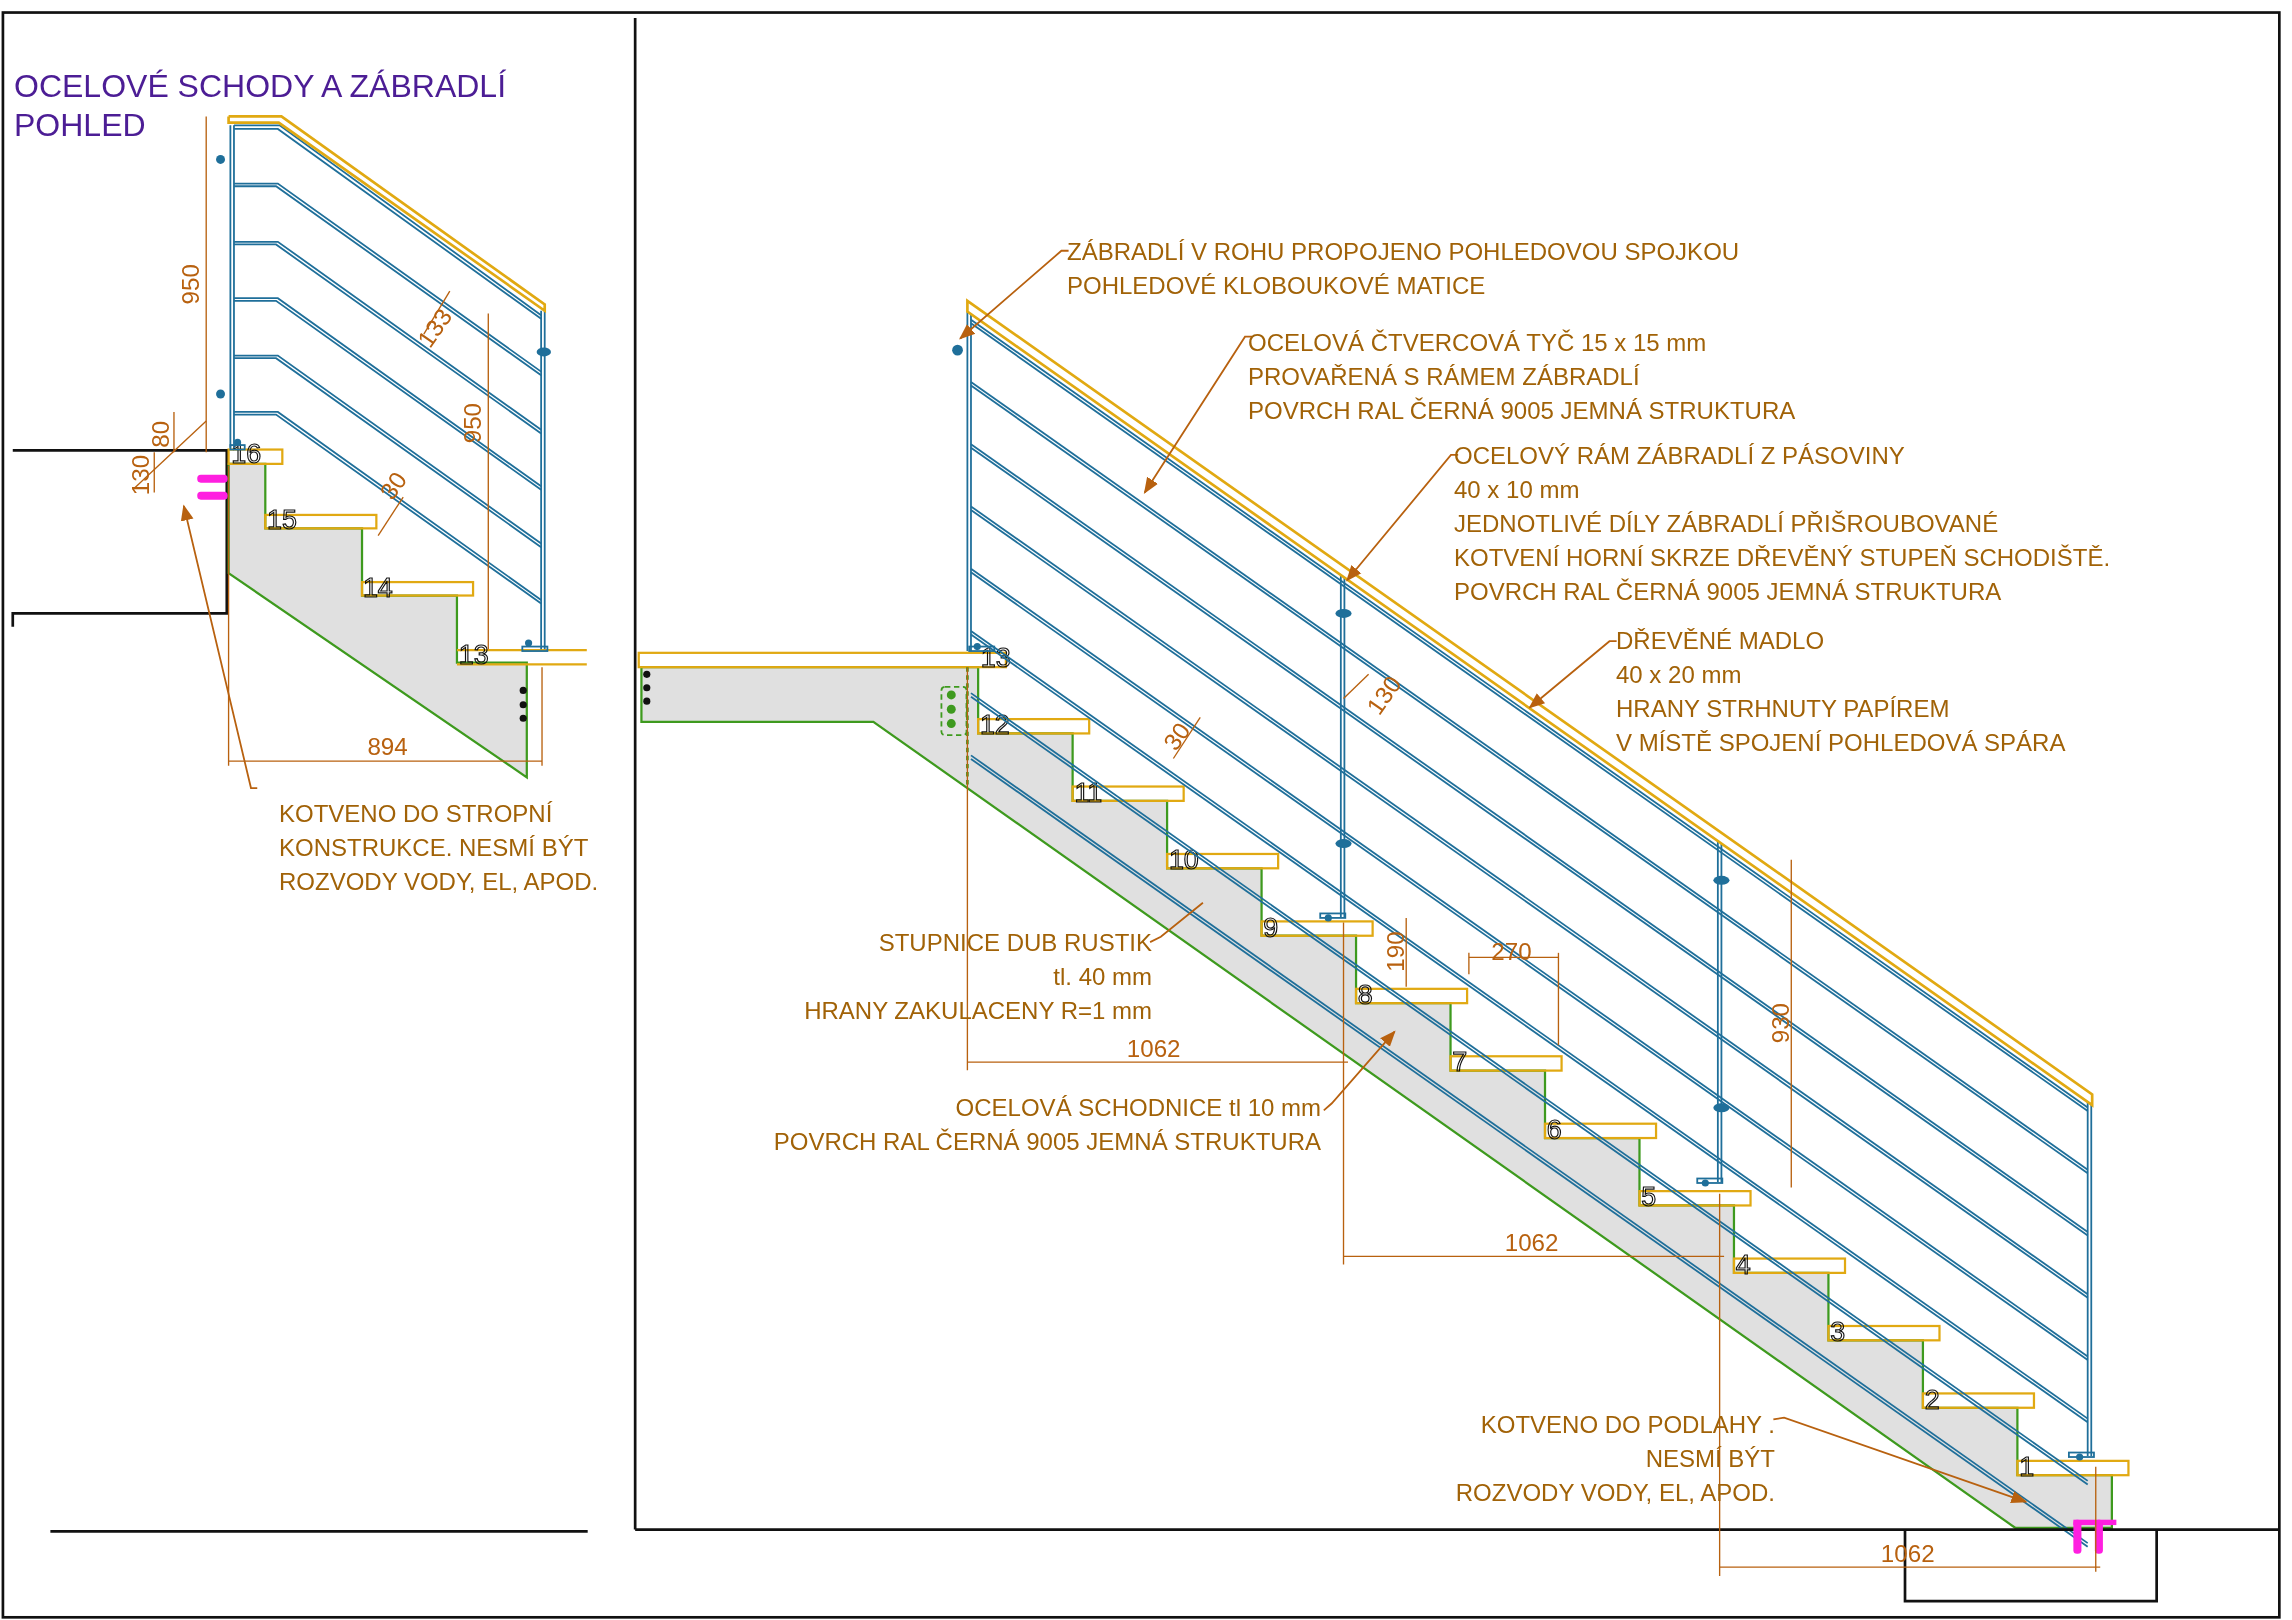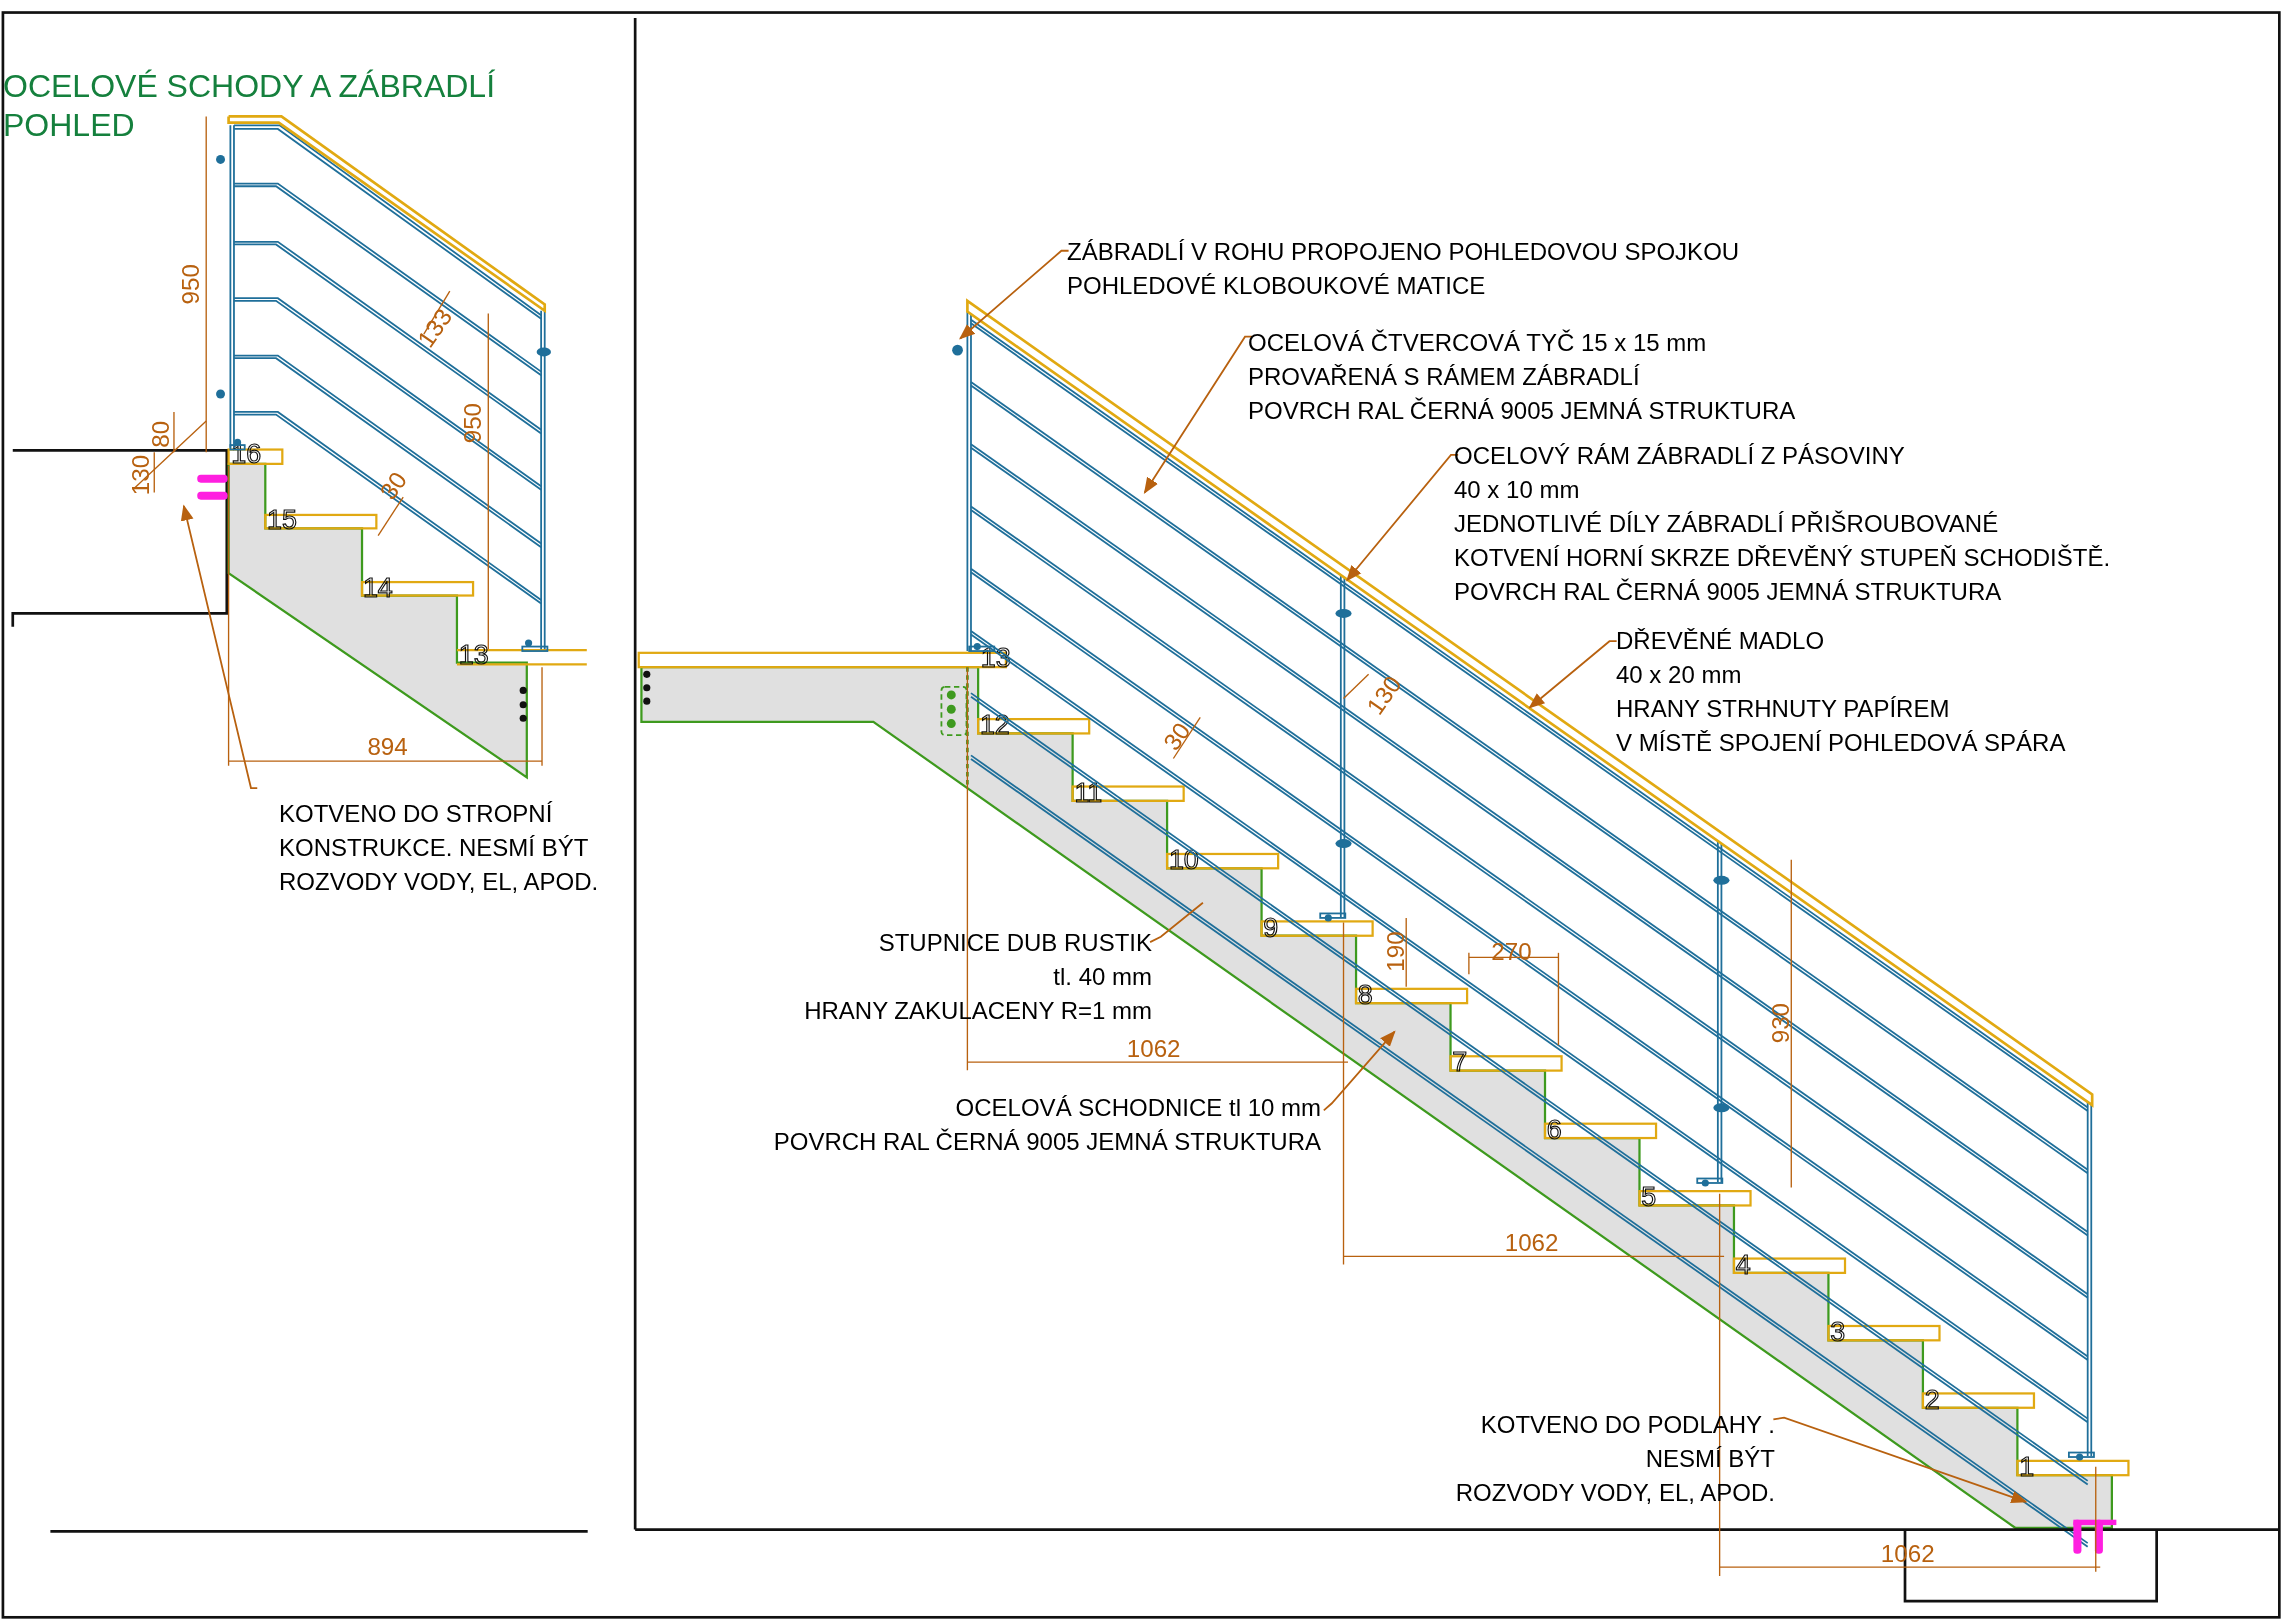--- a/index.html
+++ b/index.html
@@ -1,20 +1,20 @@
 <!DOCTYPE html>
 <html style="font-size:14.3px"><head>
 <meta charset="utf-8">
 <style>
   html, body { margin: 0; padding: 0; background: #ffffff; }
   body { width: 2293px; height: 1620px; position: relative; overflow: hidden;
          font-family: "Liberation Sans", sans-serif; }
   #drawing { position: absolute; left: 0; top: 0; }
-  .title { position: absolute; left: 3px; font-size: 32px; color: #15803d; letter-spacing: 0px; }
-  .note { position: absolute; color: #000000; font-size: 24px; line-height: 34px; white-space: nowrap; }
+  .title { position: absolute; left: 14px; font-size: 32px; color: #4c1d95; letter-spacing: 0px; }
+  .note { position: absolute; color: #a16207; font-size: 24px; line-height: 34px; white-space: nowrap; }
   .note.right { text-align: right; }
   .dimtxt { font-family: "Liberation Sans", sans-serif; font-size: 27px; fill: #b8610f; }
   .stepno { font-family: "Liberation Sans", sans-serif; font-size: 30px; fill: none; stroke: #111; stroke-width: 1.3; }
 </style>
 </head>
 <body>
 
 <svg id="drawing" width="2293" height="1620" viewBox="0 0 2560 1809">
   <defs>
     <marker id="arrow" viewBox="0 0 10 10" refX="9" refY="5" markerWidth="9" markerHeight="9" orient="auto-start-reverse">

